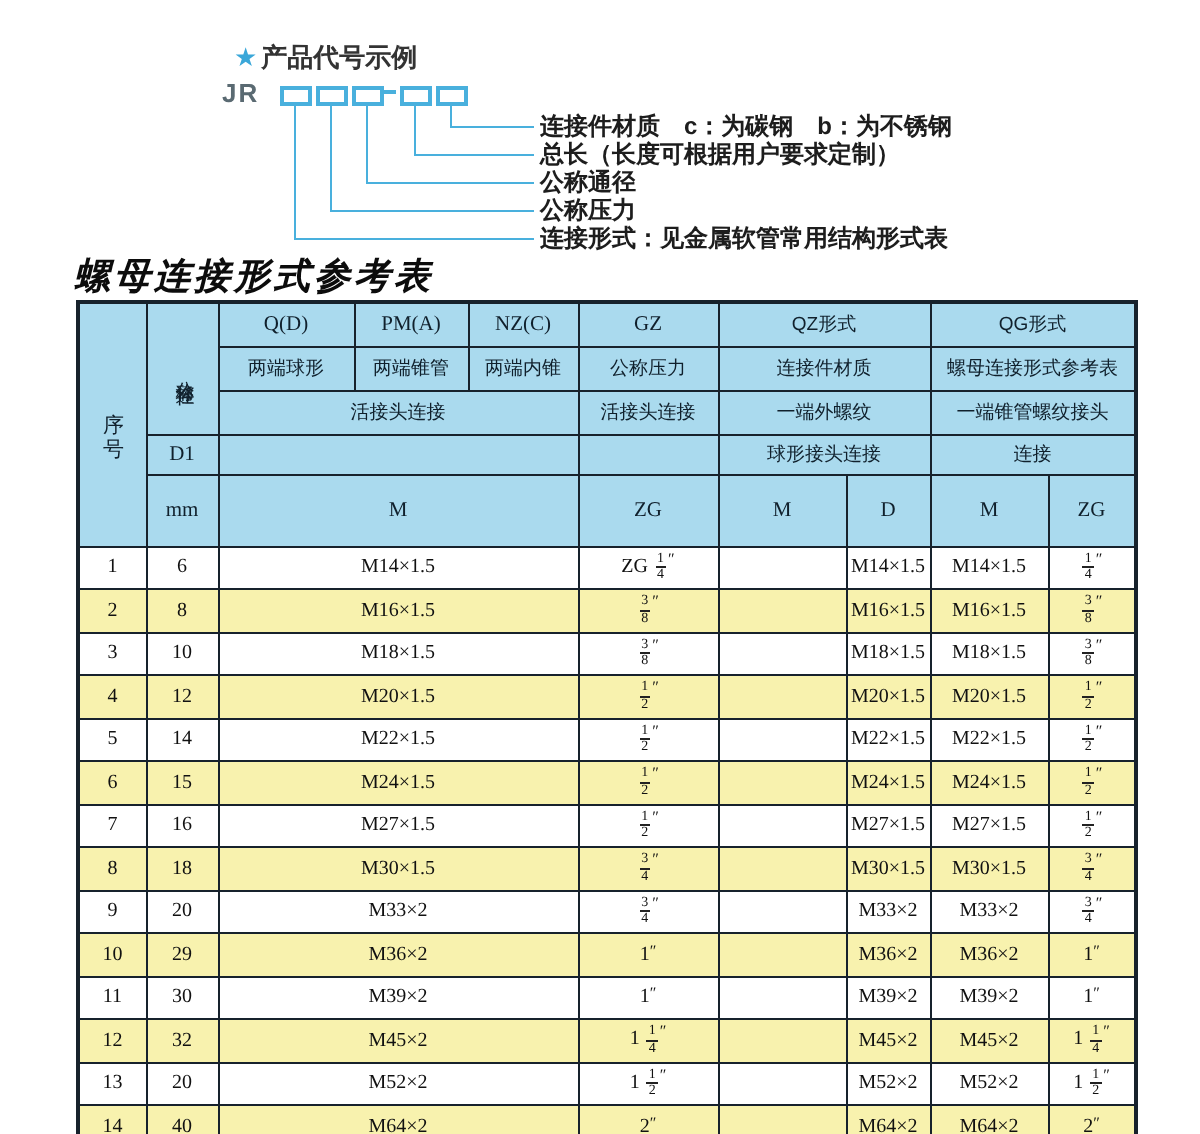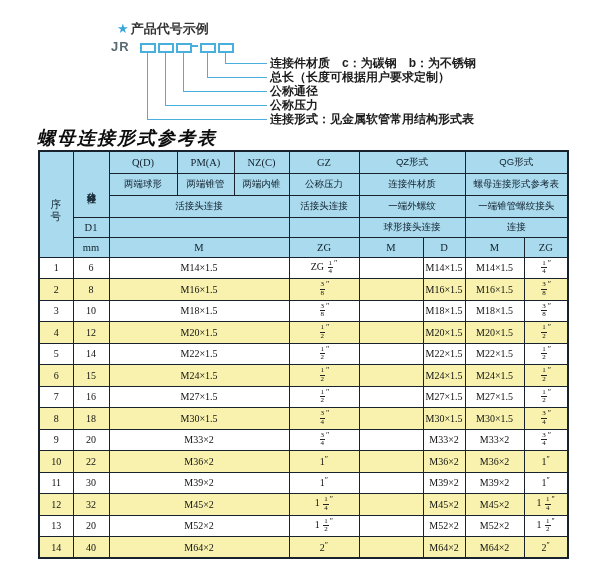--- a/index.html
+++ b/index.html
@@ -109,21 +109,21 @@
         <td colspan="2">一端外螺纹</td>
         <td colspan="2">一端锥管螺纹接头</td>
       </tr>
       <tr style="height:20px">
         <td class="latin">D1</td>
         <td colspan="3"></td>
         <td></td>
         <td colspan="2">球形接头连接</td>
         <td colspan="2">连接</td>
       </tr>
-      <tr style="height:20px">
+      <tr style="height:36px">
         <td class="latin">mm</td>
         <td colspan="3" class="latin">M</td>
         <td class="latin">ZG</td>
         <td class="latin">M</td>
         <td class="latin">D</td>
         <td class="latin">M</td>
         <td class="latin">ZG</td>
       </tr>
     </thead>
     <tbody id="tbody">
@@ -266,21 +266,21 @@
           <td></td>
           <td>M33×2</td>
           <td>M33×2</td>
           <td><span class="frac">
               <span class="num">3</span>
               <span class="den">4</span>
             </span><span class="inch">″</span></td>
         </tr>
         <tr class="alt" style="height: 21.5px;">
           <td>10</td>
-          <td>22</td>
+          <td>29</td>
           <td colspan="3">M36×2</td>
           <td>1<span class="inch">″</span></td>
           <td></td>
           <td>M36×2</td>
           <td>M36×2</td>
           <td>1<span class="inch">″</span></td>
         </tr>
         <tr style="height: 21.5px;">
           <td>11</td>
           <td>30</td>

